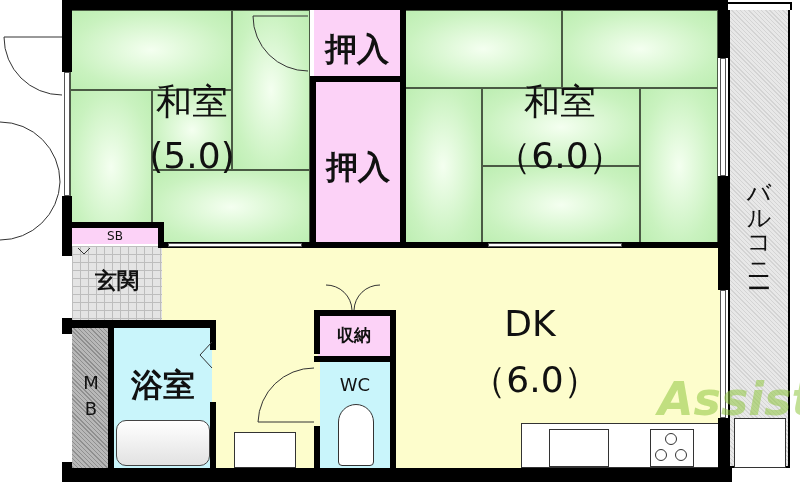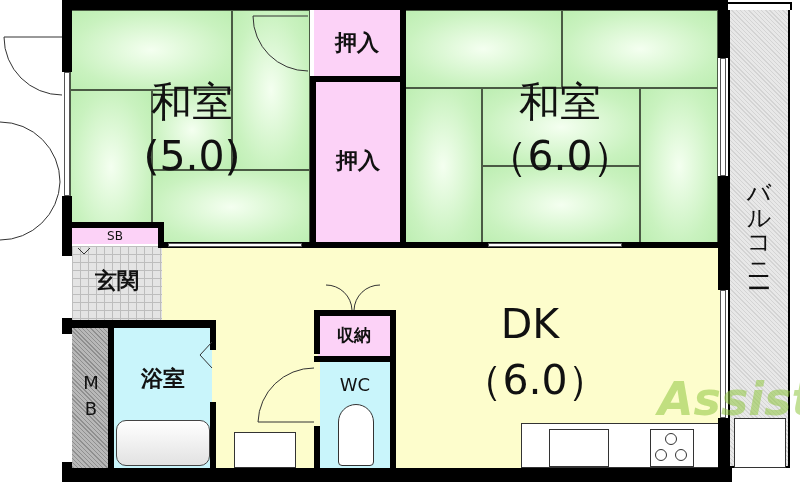--- a/index.html
+++ b/index.html
@@ -21,22 +21,22 @@
       linear-gradient(90deg, #bdbdbd 1px, transparent 1px);
     background-size: 8px 8px;
   }
   .hatch {
     background: repeating-linear-gradient(45deg, #e8e8e8 0 2px, #d4d4d4 2px 3px);
   }
   .hatch-dark {
     background: repeating-linear-gradient(45deg, #b8b8b8 0 2px, #8f8f8f 2px 3px);
   }
   .label { position: absolute; color: #111; text-align: center; white-space: nowrap; font-family: "DejaVu Sans", sans-serif; }
-  .big { font-size: 41px; line-height: 40px; }
-  .mid { font-size: 22px; font-weight: bold; }
+  .big { font-size: 36px; line-height: 40px; }
+  .mid { font-size: 32px; font-weight: bold; }
   .small { font-size: 14px; border-radius: 6px; }
   .window { position: absolute; background: #fff; border: 1px solid #555; box-sizing: border-box; }
   svg { position: absolute; overflow: visible; }
 </style>
 </head>
 <body>
 
 <div class="abs yellow" style="left:160px;top:246px;width:560px;height:222px;"></div>
 <div class="abs yellow" style="left:212px;top:320px;width:104px;height:148px;"></div>
 

